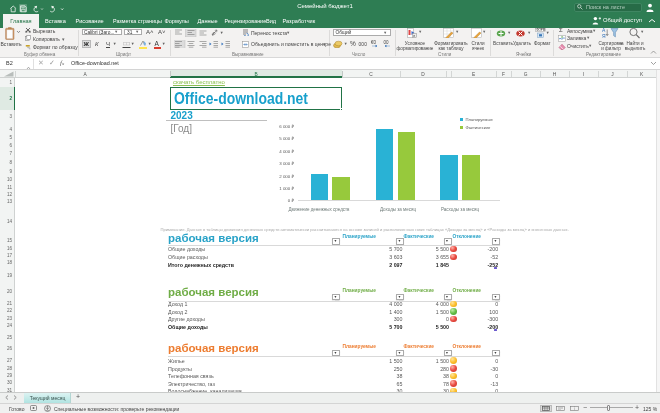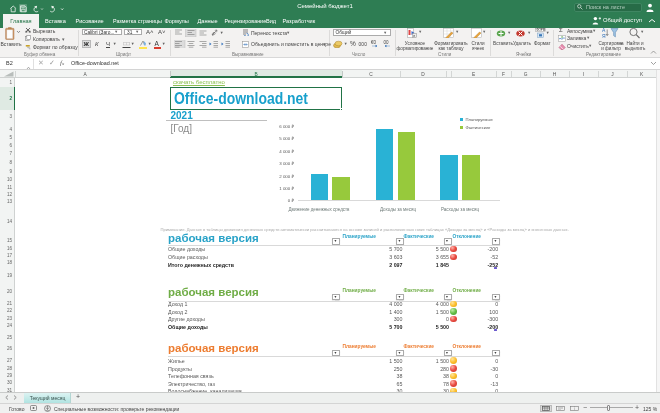--- a/index.html
+++ b/index.html
@@ -370,21 +370,21 @@
   <div class="tx" style="left:0;top:365.7px;width:12px;text-align:right;font-size:4.6px;color:#666;">28</div>
   <div class="tx" style="left:0;top:373.0px;width:12px;text-align:right;font-size:4.6px;color:#666;">29</div>
   <div class="tx" style="left:0;top:380.29999999999995px;width:12px;text-align:right;font-size:4.6px;color:#666;">30</div>
   <div class="tx" style="left:0;top:387.59999999999997px;width:12px;text-align:right;font-size:4.6px;color:#666;">31</div>
 
   <div class="abs" id="sheet" style="left:15px;top:78px;width:641px;height:314px;background:#fff;overflow:hidden;">
   <div class="tx" style="left:158px;top:0.5px;font-size:6px;color:#8cc152;text-decoration:underline;">скачать бесплатно</div>
   <div class="abs" style="left:155px;top:8.5px;width:171.5px;height:23px;border:1.5px solid #217346;"></div>
   <div class="abs" style="left:324.5px;top:29.5px;width:3.5px;height:3.5px;background:#217346;border:0.5px solid #fff;"></div>
   <div class="tx" style="left:159px;top:10.8px;font-size:17px;color:#18a0cc;font-weight:bold;transform:scaleX(0.82);transform-origin:0 0;">Office-download.net</div>
-  <div class="tx" style="left:155.5px;top:31.6px;font-size:10px;color:#18a0cc;font-weight:bold;">2021</div>
+  <div class="tx" style="left:155.5px;top:31.6px;font-size:10px;color:#18a0cc;font-weight:bold;">2023</div>
   <div class="abs" style="left:151px;top:42.3px;width:101px;height:0.8px;background:#bfbfbf;"></div>
   <div class="tx" style="left:155.5px;top:45.2px;font-size:10px;color:#8a8a8a;">[Год]</div>
   <div class="abs" style="left:445px;top:39.8px;width:3.4px;height:3.4px;background:#29b2d5;"></div>
   <div class="tx" style="left:450.5px;top:39.3px;font-size:4.2px;color:#595959;">Планируемые</div>
   <div class="abs" style="left:445px;top:47.8px;width:3.4px;height:3.4px;background:#97c93c;"></div>
   <div class="tx" style="left:450.5px;top:47.3px;font-size:4.2px;color:#595959;">Фактические</div>
   <div class="tx" style="left:249px;top:44.900000000000006px;width:30px;text-align:right;font-size:4.4px;color:#595959;">6 000 ₽</div>
   <div class="tx" style="left:249px;top:57.33000000000001px;width:30px;text-align:right;font-size:4.4px;color:#595959;">5 000 ₽</div>
   <div class="tx" style="left:249px;top:69.75999999999999px;width:30px;text-align:right;font-size:4.4px;color:#595959;">4 000 ₽</div>
   <div class="tx" style="left:249px;top:82.19px;width:30px;text-align:right;font-size:4.4px;color:#595959;">3 000 ₽</div>

